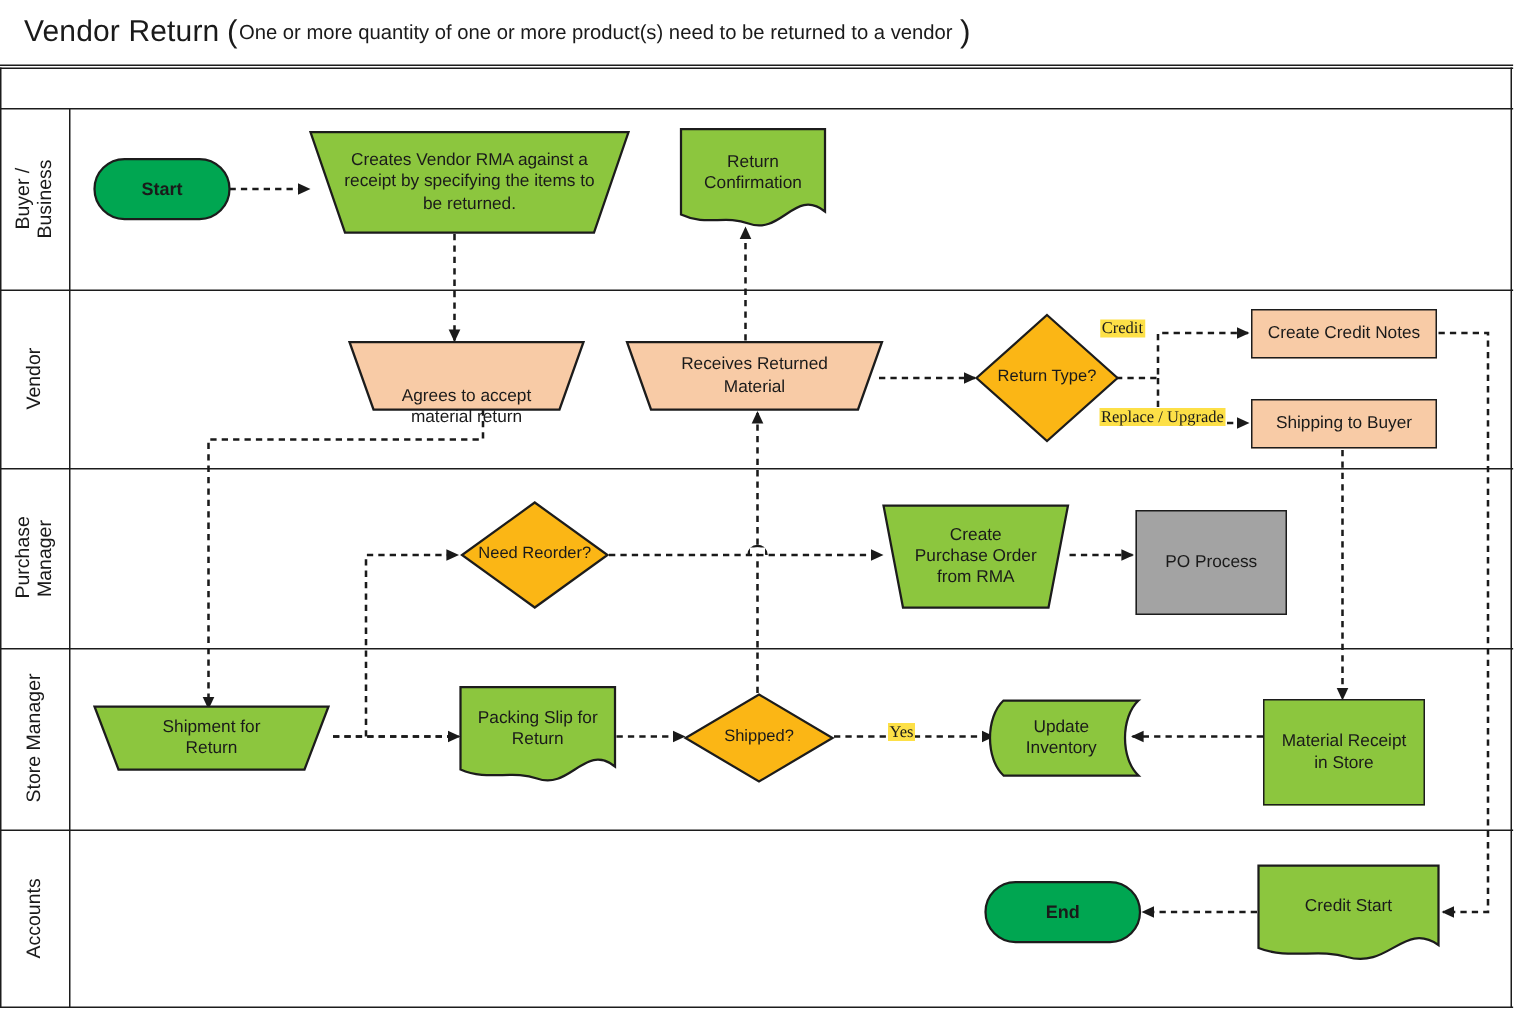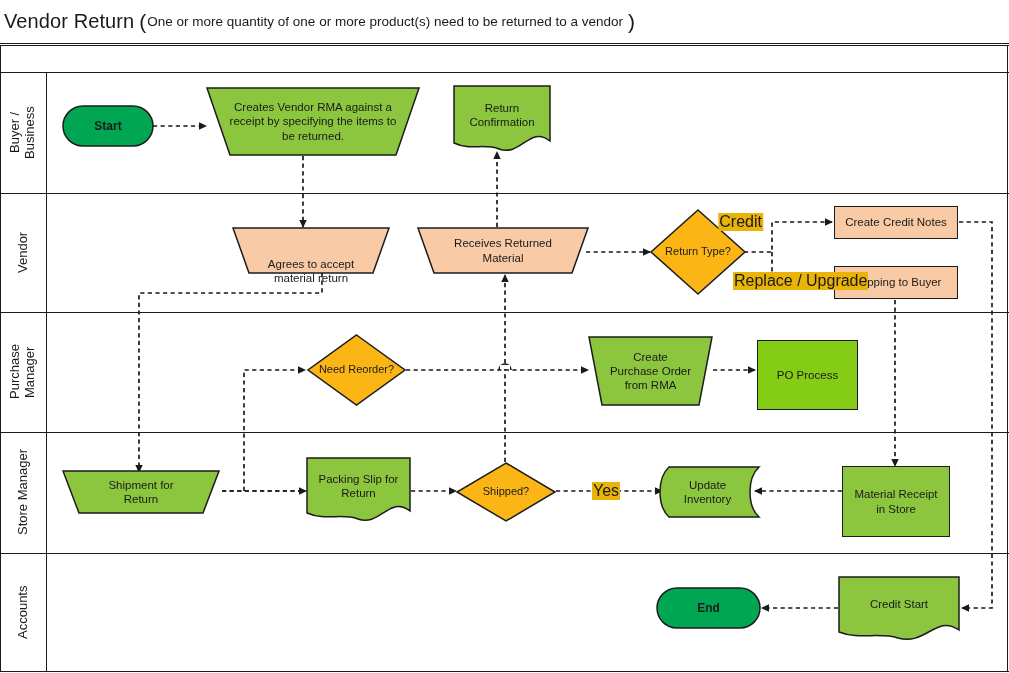--- a/index.html
+++ b/index.html
@@ -7,21 +7,21 @@
     width:1009px;height:673px;
     font-family:"Liberation Sans",sans-serif;
     color:#1a1a1a;
     -webkit-font-smoothing:antialiased;
   }
   #root{position:relative;width:1009px;height:673px;overflow:hidden;background:#fff;}
 
   
   #title-band{
     position:absolute;left:0;top:0;width:885px;height:43px;
-    display:flex;align-items:center;padding-left:4px;box-sizing:border-box;
+    display:flex;align-items:center;padding-left:16px;box-sizing:border-box;
   }
   #title-main{font-size:20px;letter-spacing:0.1px;color:#1a1a1a;white-space:nowrap;}
   #title-paren{font-size:21px;color:#1a1a1a;margin:0 1px 0 5px;line-height:1;}
   #title-sub{font-size:13.5px;color:#1a1a1a;white-space:nowrap;}
 
   
   .hline{position:absolute;left:0;width:1009px;height:0;border-top:1.6px solid #1c1c1c;}
   .vline{position:absolute;width:0;border-left:1.6px solid #1c1c1c;}
 
   
@@ -36,22 +36,22 @@
   
   .node{position:absolute;box-sizing:border-box;display:flex;align-items:center;justify-content:center;text-align:center;}
   .node .lbl{position:relative;z-index:3;font-size:11.5px;line-height:1.22;color:#1a1a1a;padding:0 6px;text-align:center;}
   .node.bold .lbl{font-weight:bold;font-size:12px;}
   .node svg{position:absolute;left:0;top:0;width:100%;height:100%;z-index:1;overflow:visible;}
 
   .rectnode{border:1.4px solid #1c1c1c;}
 
   
   .edge-label{
-    position:absolute;font-size:16px;color:#1a1a1a;background:#eab308;
-    padding:0 1px;white-space:nowrap;z-index:6;
+    position:absolute;font-size:11px;color:#1a1a1a;background:#fde047;
+    padding:0 1px;white-space:nowrap;z-index:6;font-family:Liberation Serif, serif;
   }
 
   
   #wires{position:absolute;left:0;top:0;width:1009px;height:673px;z-index:2;pointer-events:none;}
 </style>
 </head>
 <body>
 
 <div id="root">
 
@@ -200,21 +200,21 @@
 
   <div class="node" style="left:588px;top:336px;width:125px;height:70px;z-index:4;">
     <svg viewBox="0 0 125 70" preserveAspectRatio="none">
         <polygon points="1,1 124,1 111,69 14,69" fill="#8CC63E" stroke="#1C1C1C" stroke-width="1.5"></polygon>
       </svg>
     <span class="lbl" style="white-space:pre-line;">Create
 Purchase Order
 from RMA</span>
   </div>
 
-  <div class="node rectnode" style="left:757px;top:340px;width:101px;height:70px;background:#84cc16;z-index:4;">
+  <div class="node rectnode" style="left:757px;top:340px;width:101px;height:70px;background:#a3a3a3;z-index:4;">
     <span class="lbl">PO Process</span>
   </div>
 
   <div class="node" style="left:62px;top:470px;width:158px;height:44px;z-index:4;">
     <svg viewBox="0 0 158 44" preserveAspectRatio="none">
         <polygon points="1,1 157,1 141,43 17,43" fill="#8CC63E" stroke="#1C1C1C" stroke-width="1.5"></polygon>
       </svg>
     <span class="lbl" style="white-space:pre-line;">Shipment for
 Return</span>
   </div>

